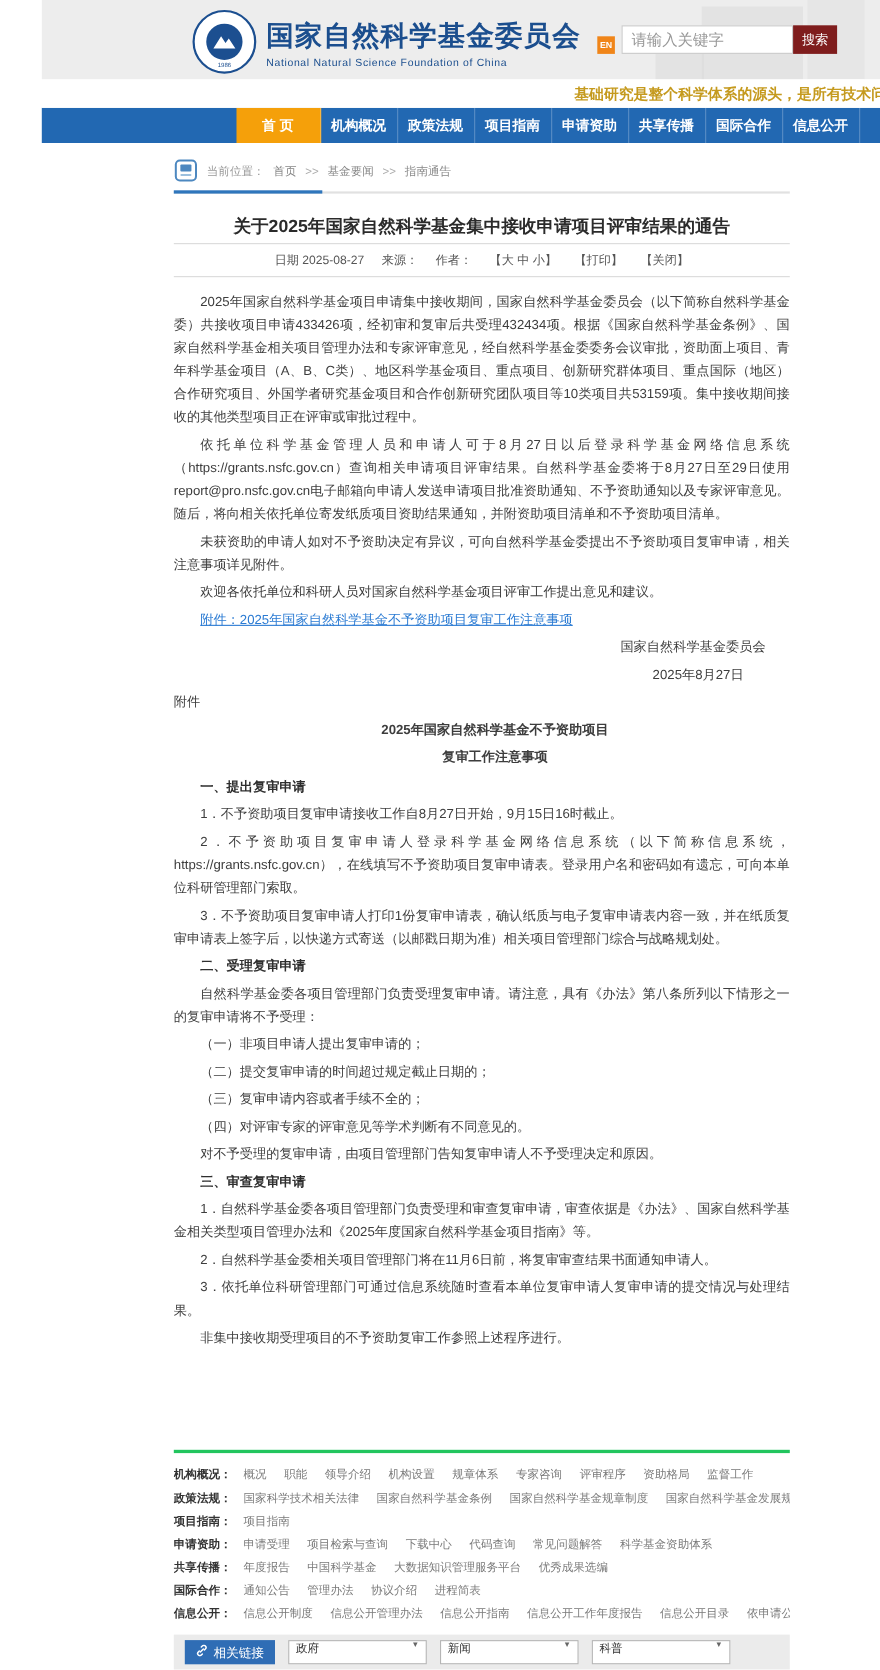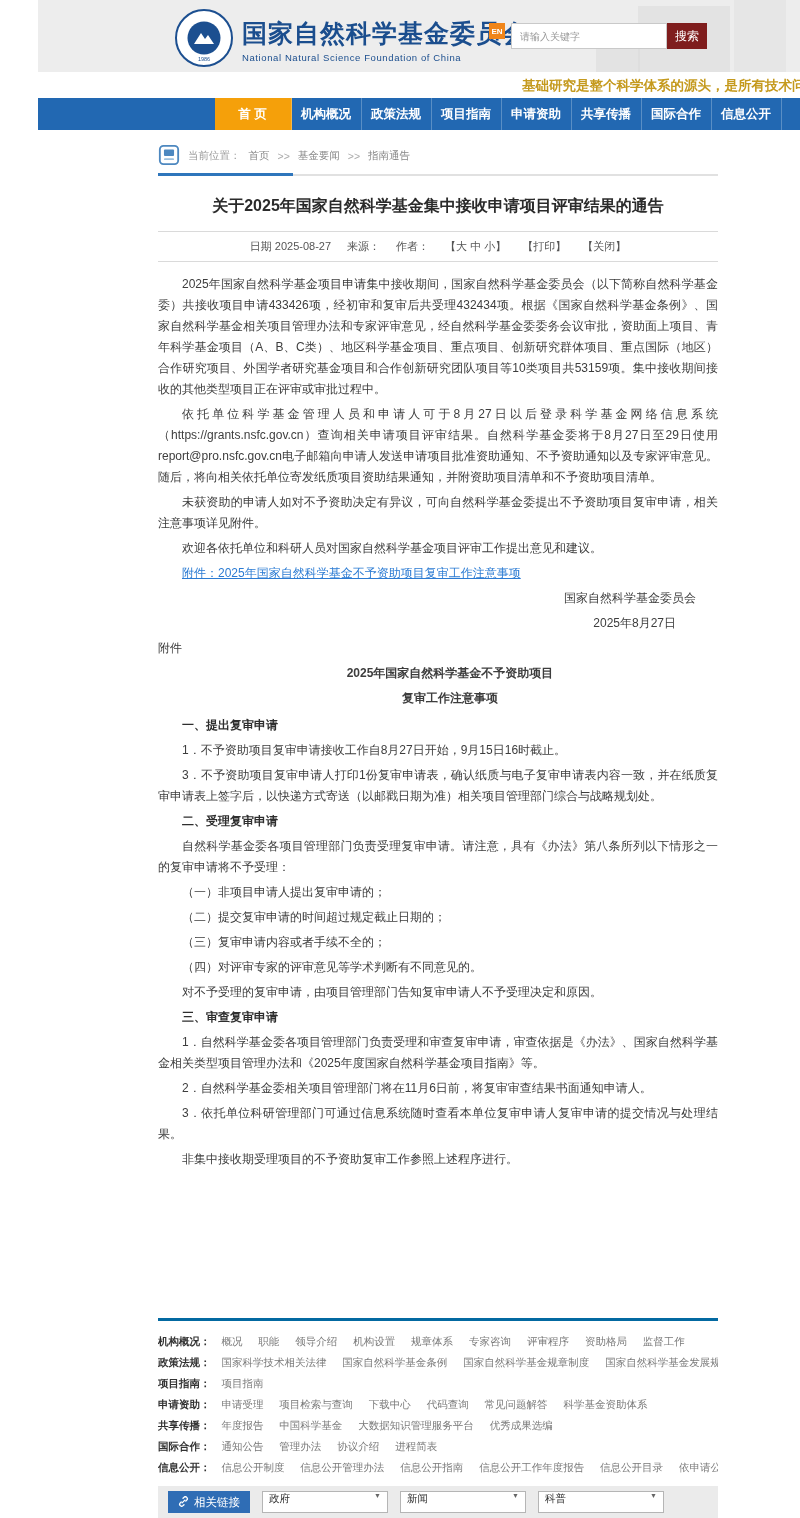--- a/index.html
+++ b/index.html
@@ -9,24 +9,24 @@
   
   .header{position:relative;height:98px;background:#fff;flex:0 0 auto;}
   .header-gray{position:absolute;left:0;top:0;right:0;height:72px;background:#ededed;overflow:hidden;}
   .bld{position:absolute;background:#d9d9d9;opacity:.5;}
   .bld.b1{left:600px;top:6px;width:92px;height:66px;}
   .bld.b2{left:558px;top:28px;width:44px;height:44px;}
   .bld.b3{left:696px;top:0;width:52px;height:72px;opacity:.35;}
   .logo-group{position:absolute;left:136px;top:8px;display:flex;align-items:center;gap:8px;}
   .logo-text .cn{font-size:25px;font-weight:bold;color:#1b4e8e;letter-spacing:1px;line-height:30px;}
   .logo-text .en{font-size:9.5px;color:#1b4e8e;letter-spacing:.6px;margin-top:4px;}
-  .search-group{position:absolute;left:451px;top:23px;display:flex;align-items:flex-start;}
+  .search-group{position:absolute;left:505px;top:23px;display:flex;align-items:flex-end;}
   .lang-btn{width:16px;height:16px;background:#f08519;color:#fff;font-size:8px;font-weight:bold;
     display:flex;align-items:center;justify-content:center;margin-right:6px;}
-  .search-input{width:138px;height:24px;border:1px solid #c9c9c9;background:#fff;font-size:10px;
+  .search-input{width:138px;height:24px;border:1px solid #c9c9c9;background:#fff;font-size:14px;
     padding:0 8px;color:#333;outline:none;font-family:inherit;}
   .search-input::placeholder{color:#999;}
   .search-btn{width:40px;height:26px;background:#7f1d1d;color:#fff;border:0;font-size:12px;
     font-family:inherit;cursor:pointer;}
   .slogan{position:absolute;top:74px;left:484px;width:316px;white-space:nowrap;overflow:hidden;
     font-size:13.5px;font-weight:bold;color:#c59a1e;line-height:24px;}
 
   
   .nav{height:32px;background:#2268b2;display:flex;padding-left:120px;flex:0 0 auto;justify-content:center;}
   .nav-item{width:69px;text-align:center;line-height:32px;color:#fff;font-size:12.5px;font-weight:bold;
@@ -36,38 +36,38 @@
   
   .main{padding:0 120px;position:relative;flex:0 0 auto;}
   .breadcrumb{display:flex;align-items:center;gap:8px;margin-top:12px;height:28px;font-size:10.5px;color:#999;}
   .crumb-link{color:#888;cursor:pointer;}
   .crumb-sep{color:#aaa;}
   .rule{position:relative;height:2px;background:#e1e1e1;margin-top:4px;}
   .rule-accent{position:absolute;left:0;top:-1px;width:135px;height:3px;background:#2f76bc;}
 
   .article-title{font-size:16px;font-weight:bold;color:#2b2b2b;text-align:center;margin:20px 0 0;}
   .meta{display:flex;justify-content:center;gap:16px;border-top:1px solid #dadada;border-bottom:1px solid #dadada;
-    padding:7px 0;margin-top:14px;color:#555;font-size:11px;}
+    padding:7px 0;margin-top:4px;color:#555;font-size:11px;}
   .meta .act{cursor:pointer;color:#555;}
 
   .article-body{padding:12px 0 10px;font-size:12px;line-height:21px;color:#3d3d3d;text-align:justify;}
   .article-body p{margin:0 0 4px;text-indent:2em;}
   .attach-p{margin-top:20px;}
   .attach-link{color:#2b7bd3;text-decoration:underline;cursor:pointer;}
   .sig{text-align:right;text-indent:0;padding-right:22px;margin-top:28px;margin-bottom:0;}
   .sig-date{text-align:right;text-indent:0;padding-right:42px;margin-bottom:0;}
   .appendix-label{margin-top:24px;}
   .appendix-title{text-align:center;text-indent:0;font-weight:bold;margin:4px 0 0;}
   .appendix-title.t2{margin-top:2px;margin-bottom:6px;}
   .intro{margin-top:12px;}
   .section-h{font-weight:bold;color:#2e2e2e;}
 
   
   .footer{margin-top:auto;padding:0 120px;flex:0 0 auto;}
-  .sitemap{border-top:3px solid #0369a1;padding:10px 0 8px;}
+  .sitemap{border-top:3px solid #22c55e;padding:10px 0 8px;}
   .sm-row{font-size:10.5px;line-height:21px;color:#7a7a7a;white-space:nowrap;overflow:hidden;}
   .sm-label{color:#333;font-weight:bold;margin-right:8px;}
   .sm-link{margin-right:13px;color:#7a7a7a;cursor:pointer;}
   .related{background:#ebebeb;height:32px;display:flex;align-items:center;gap:12px;padding:0 10px;}
   .rel-btn{background:#2f6db5;color:#fff;font-size:11.5px;height:22px;display:flex;align-items:center;
     gap:5px;padding:0 10px;cursor:pointer;}
   .rel-select{width:112px;height:20px;background:#fff;border:1px solid #b5b5b5;font-size:10.5px;color:#333;
     display:flex;align-items:flex-start;justify-content:space-between;padding:0 6px;cursor:pointer;}
   .rel-select .arr{font-size:7px;color:#666;}
 </style>
@@ -163,20 +163,21 @@
       <p class="sig">国家自然科学基金委员会</p>
       <p class="sig-date">2025年8月27日</p>
 
       <p class="appendix-label" style="text-indent:0;">附件</p>
       <p class="appendix-title">2025年国家自然科学基金不予资助项目</p>
       <p class="appendix-title t2">复审工作注意事项</p>
 
 
       <p class="section-h">一、提出复审申请</p>
       <p>1．不予资助项目复审申请接收工作自8月27日开始，9月15日16时截止。</p>
+      <p>2．不予资助项目复审申请人登录科学基金网络信息系统（以下简称信息系统，https://grants.nsfc.gov.cn），在线填写不予资助项目复审申请表。登录用户名和密码如有遗忘，可向本单位科研管理部门索取。</p>
       <p>3．不予资助项目复审申请人打印1份复审申请表，确认纸质与电子复审申请表内容一致，并在纸质复审申请表上签字后，以快递方式寄送（以邮戳日期为准）相关项目管理部门综合与战略规划处。</p>
 
       <p class="section-h">二、受理复审申请</p>
       <p>自然科学基金委各项目管理部门负责受理复审申请。请注意，具有《办法》第八条所列以下情形之一的复审申请将不予受理：</p>
       <p>（一）非项目申请人提出复审申请的；</p>
       <p>（二）提交复审申请的时间超过规定截止日期的；</p>
       <p>（三）复审申请内容或者手续不全的；</p>
       <p>（四）对评审专家的评审意见等学术判断有不同意见的。</p>
       <p>对不予受理的复审申请，由项目管理部门告知复审申请人不予受理决定和原因。</p>
 

